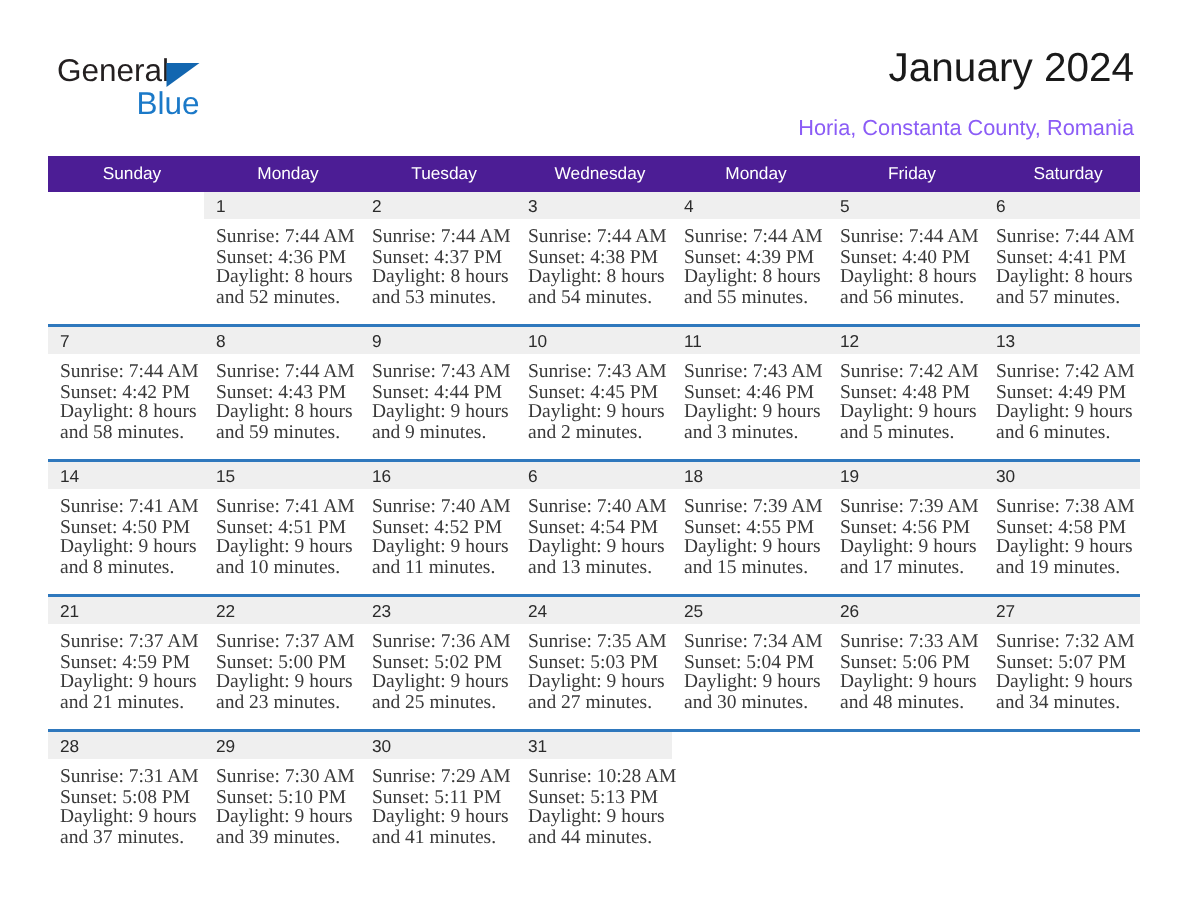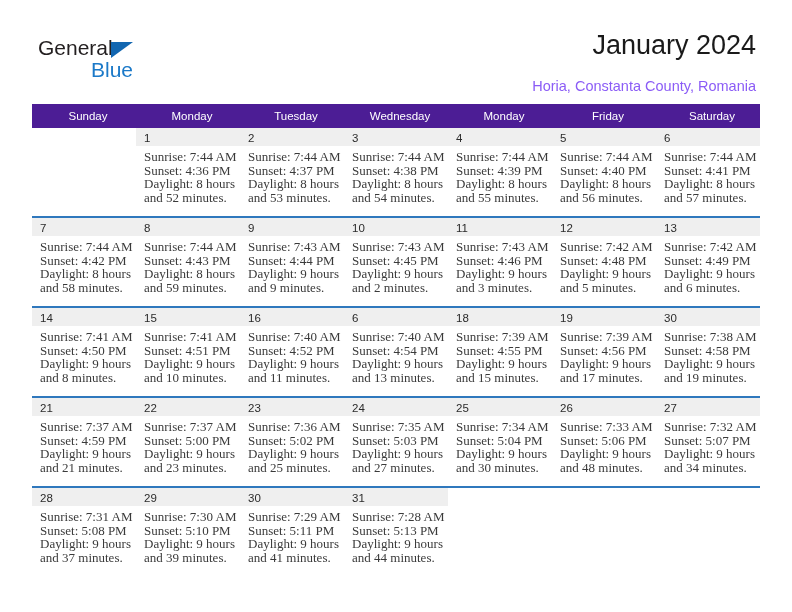--- a/index.html
+++ b/index.html
@@ -514,21 +514,21 @@
                 <div>Sunset: 5:11 PM</div>
                 <div>Daylight: 9 hours</div>
                 <div>and 41 minutes.</div>
               </div>
             </div>
           </td>
           <td>
             <div class="daycell">
               <div class="daynum">31</div>
               <div class="dayinfo">
-                <div>Sunrise: 7:28 AM</div>
+                <div>Sunrise: 10:28 AM</div>
                 <div>Sunset: 5:13 PM</div>
                 <div>Daylight: 9 hours</div>
                 <div>and 44 minutes.</div>
               </div>
             </div>
           </td>
           <td>
             <div class="daycell blank">
               <div class="daynum"></div>
               <div class="dayinfo"></div>

